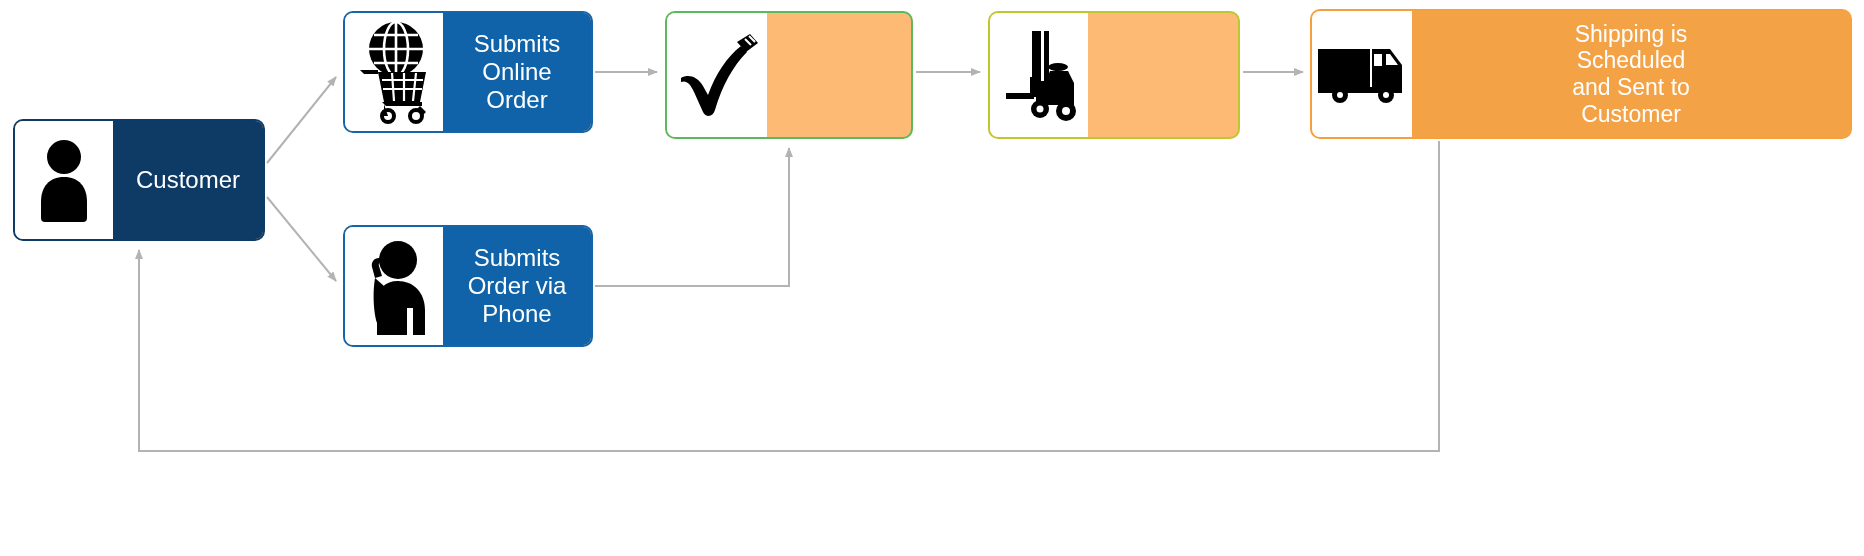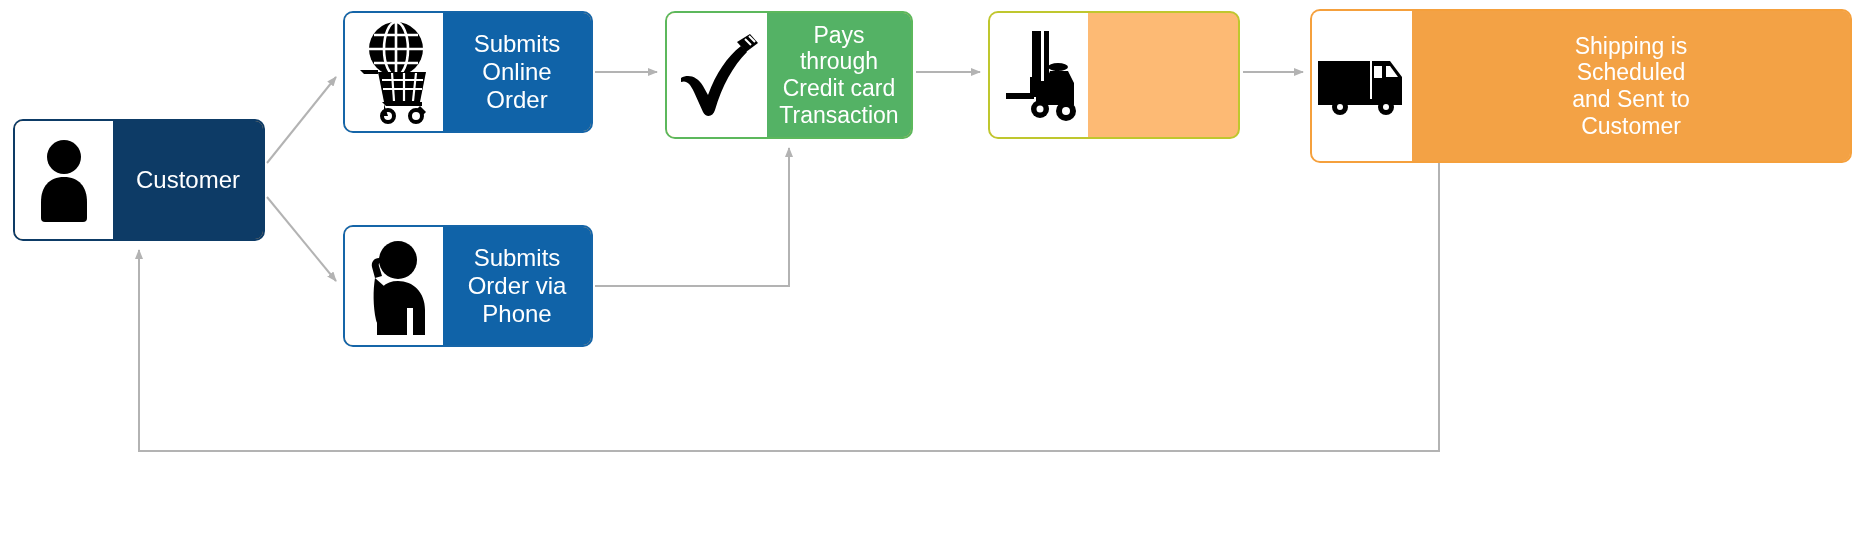--- a/index.html
+++ b/index.html
@@ -59,21 +59,21 @@
   #n-credit .icon-pane{width:100px;}
   #n-credit .label-pane{background:#54b householder;}
   #n-credit .label-pane{background:#54b265;font-size:23px;}
 
   
   #n-warehouse{left:988px;top:11px;width:252px;height:128px;border-color:#bfc72e;}
   #n-warehouse .icon-pane{width:98px;}
   #n-warehouse .label-pane{background:#b4c130;font-size:23px;}
 
   
-  #n-shipping{left:1310px;top:9px;width:542px;height:154px;border-color:#f5a03c;}
+  #n-shipping{left:1310px;top:9px;width:542px;height:130px;border-color:#f5a03c;}
   #n-shipping .icon-pane{width:100px;}
   #n-shipping .label-pane{background:#f3a245;font-size:23px;}
 
   .glyph{display:block;}
 </style>
 </head>
 <body>
 
 <div id="stage">
 
@@ -173,24 +173,20 @@
           <path d="M6,48 C13,44 22,46 28,56 L33,65 C41,43 52,27 66,16 L72,22 C58,36 47,56 40,80 C38,87 31,88 28,82 L19,62 C15,53 11,50 6,52 Z"></path>
 
           <path d="M62,12 L75,4 L83,13 L71,22 Z"></path>
           <g stroke="#fff" stroke-width="2" fill="none">
             <line x1="70" y1="9" x2="76" y2="15"></line>
             <line x1="74" y1="6" x2="80" y2="12"></line>
           </g>
         </g>
       </svg>
     </div>
-    <div class="label-pane">Pays
-through
-Credit card
-Transaction</div>
   </div>
 
   <div class="node" id="n-warehouse">
     <div class="icon-pane">
       <svg class="glyph" width="86" height="100" viewBox="0 0 86 100">
         <g fill="#000">
 
           <rect x="36" y="6" width="9" height="56"></rect>
           <rect x="48" y="6" width="5" height="56"></rect>
 

